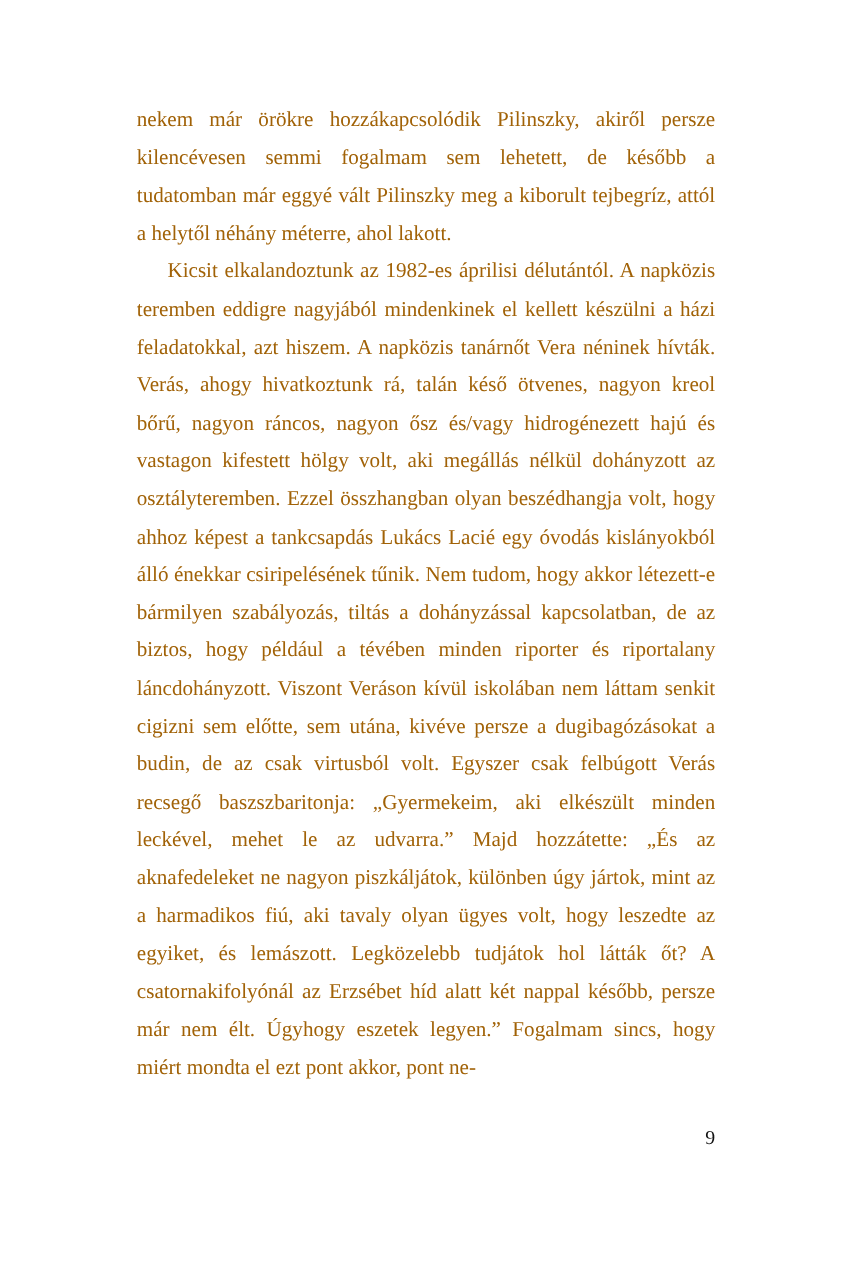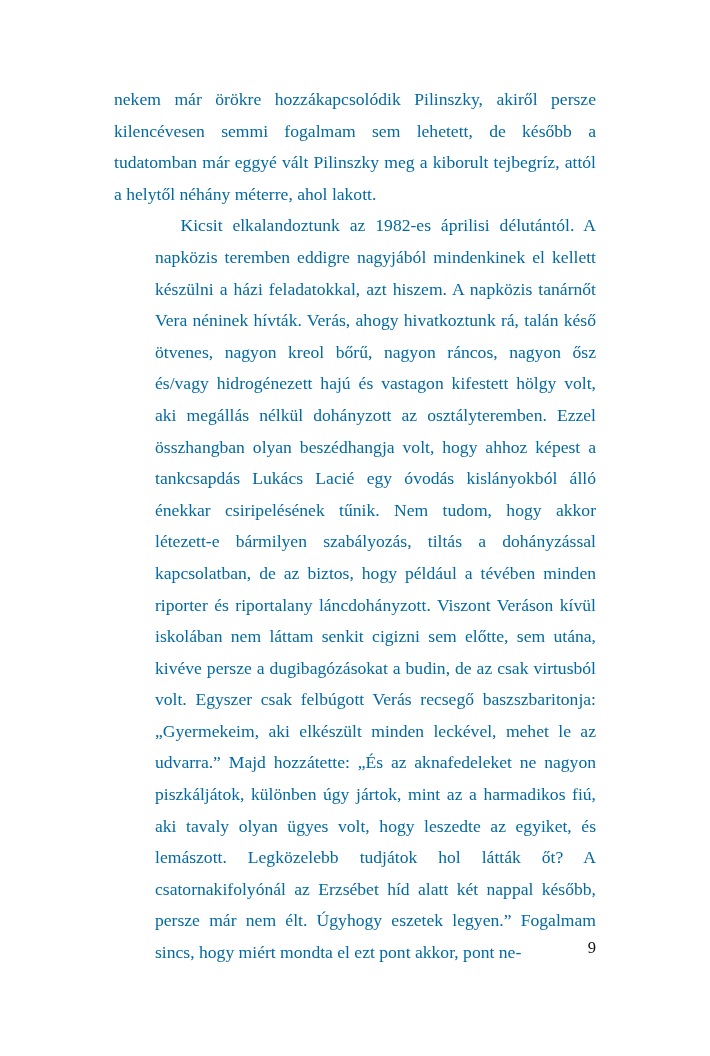--- a/index.html
+++ b/index.html
@@ -26,25 +26,24 @@
     top: 84px;
     width: 482px;
   }
   .para {
     margin: 0;
     font-size: 17.6px;
     line-height: 31.6px;
     text-align: justify;
     text-justify: inter-word;
     hyphens: manual;
-    color: #0369a1;
+    color: #a16207;
   }
   .para + .para {
     text-indent: 1.45em;
-    margin-left: 41px;
   }
   .folio {
     position: absolute;
     left: 114px;
     top: 938px;
     width: 482px;
     text-align: right;
     font-size: 16.5px;
     line-height: 20px;
     color: #121212;

